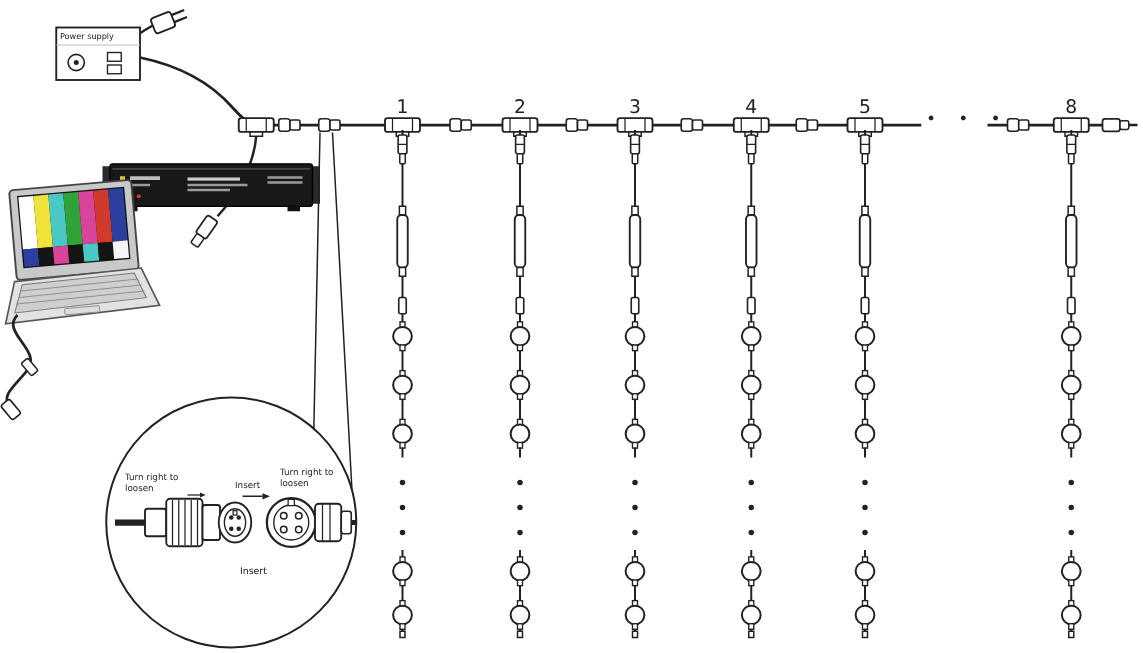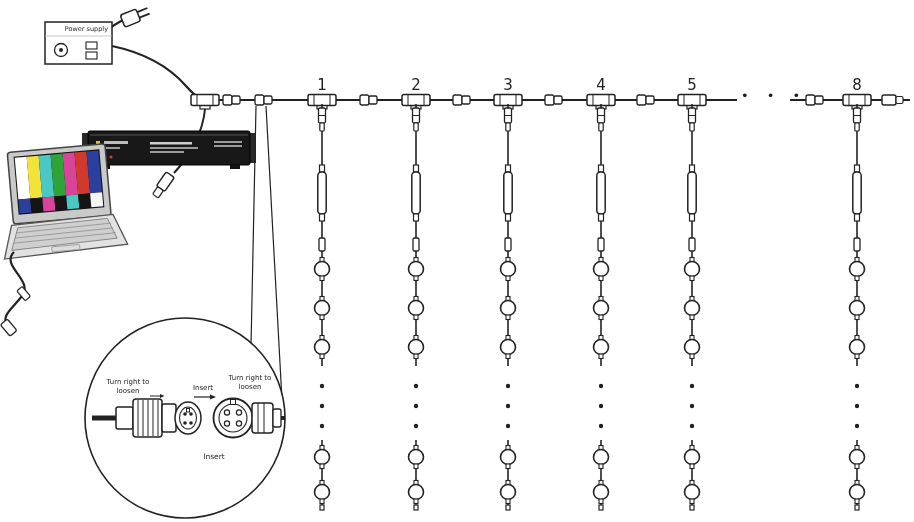--- a/index.html
+++ b/index.html
@@ -1,23 +1,23 @@
 <!DOCTYPE html>
 <html><head>
 <meta charset="utf-8">
 <style>
   html,body{margin:0;padding:0;background:#fff;}
   .stage{
     position:relative;width:914px;height:522px;background:#ffffff;
     font-family:"DejaVu Sans","Liberation Sans",sans-serif;overflow:hidden;color:#222;
   }
   .stage svg{position:absolute;left:0;top:0;}
-  .lbl{position:absolute;color:#222;white-space:normal;text-align:right;}
+  .lbl{position:absolute;color:#222;white-space:normal;}
   .num{font-size:15px;transform:translateX(-50%);text-align:center;}
-  .tiny{font-size:7px;line-height:1.25;text-align:center;}
+  .tiny{font-size:7px;line-height:1.25;}
   .ps-lbl{font-size:6.5px;}
   .dots{font-size:13px;letter-spacing:7px;}
 </style>
 </head>
 <body>
 
 <div class="stage">
 
   <svg width="914" height="522" viewBox="0 0 914 522">
     <defs>

